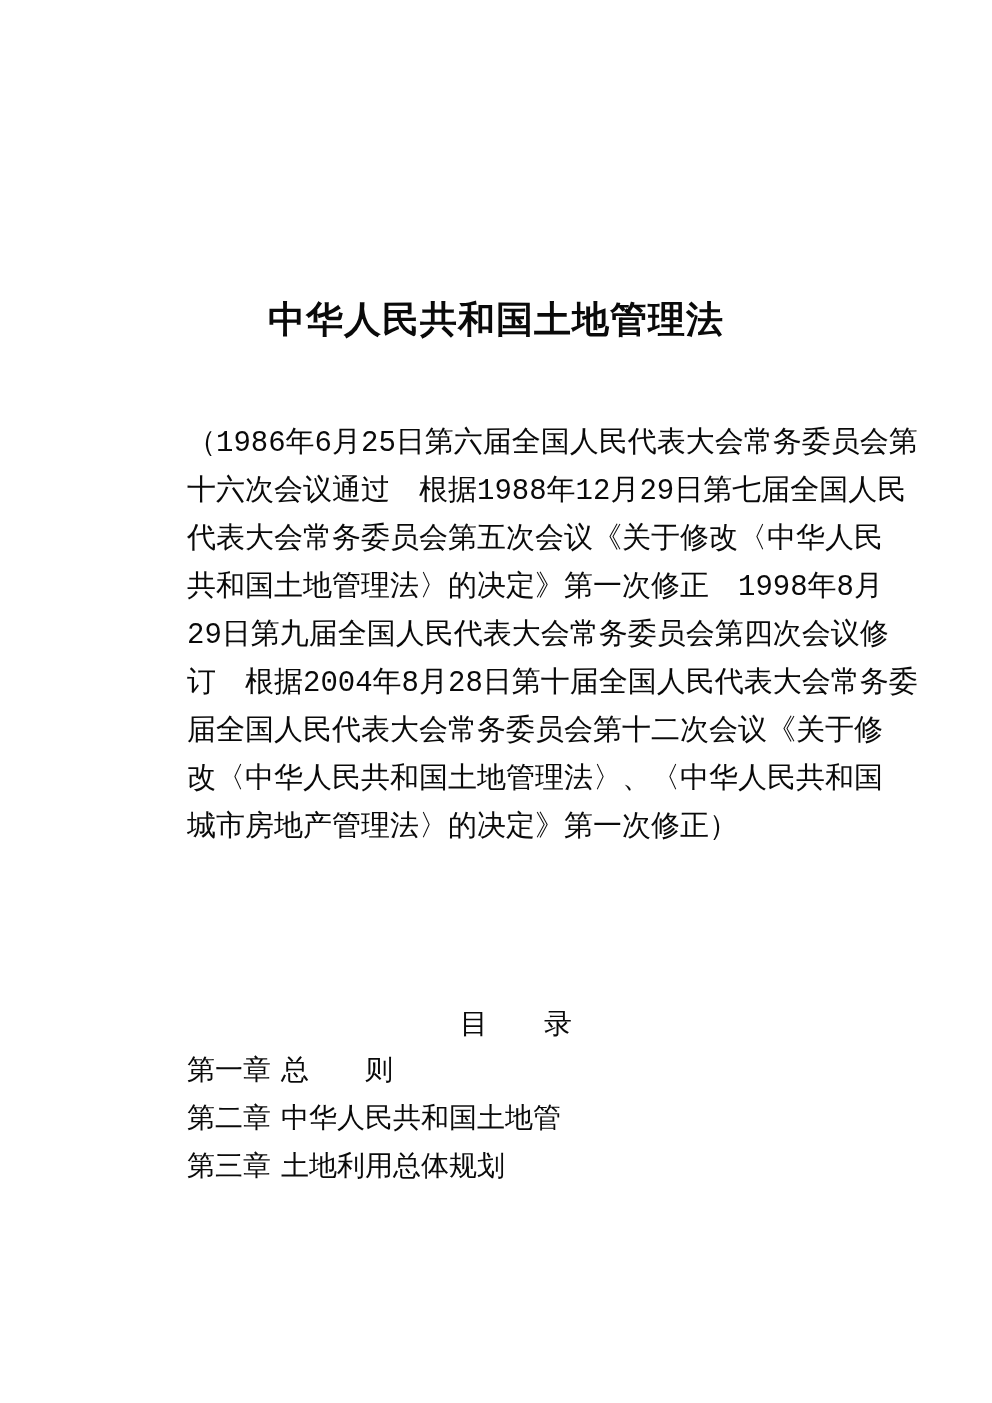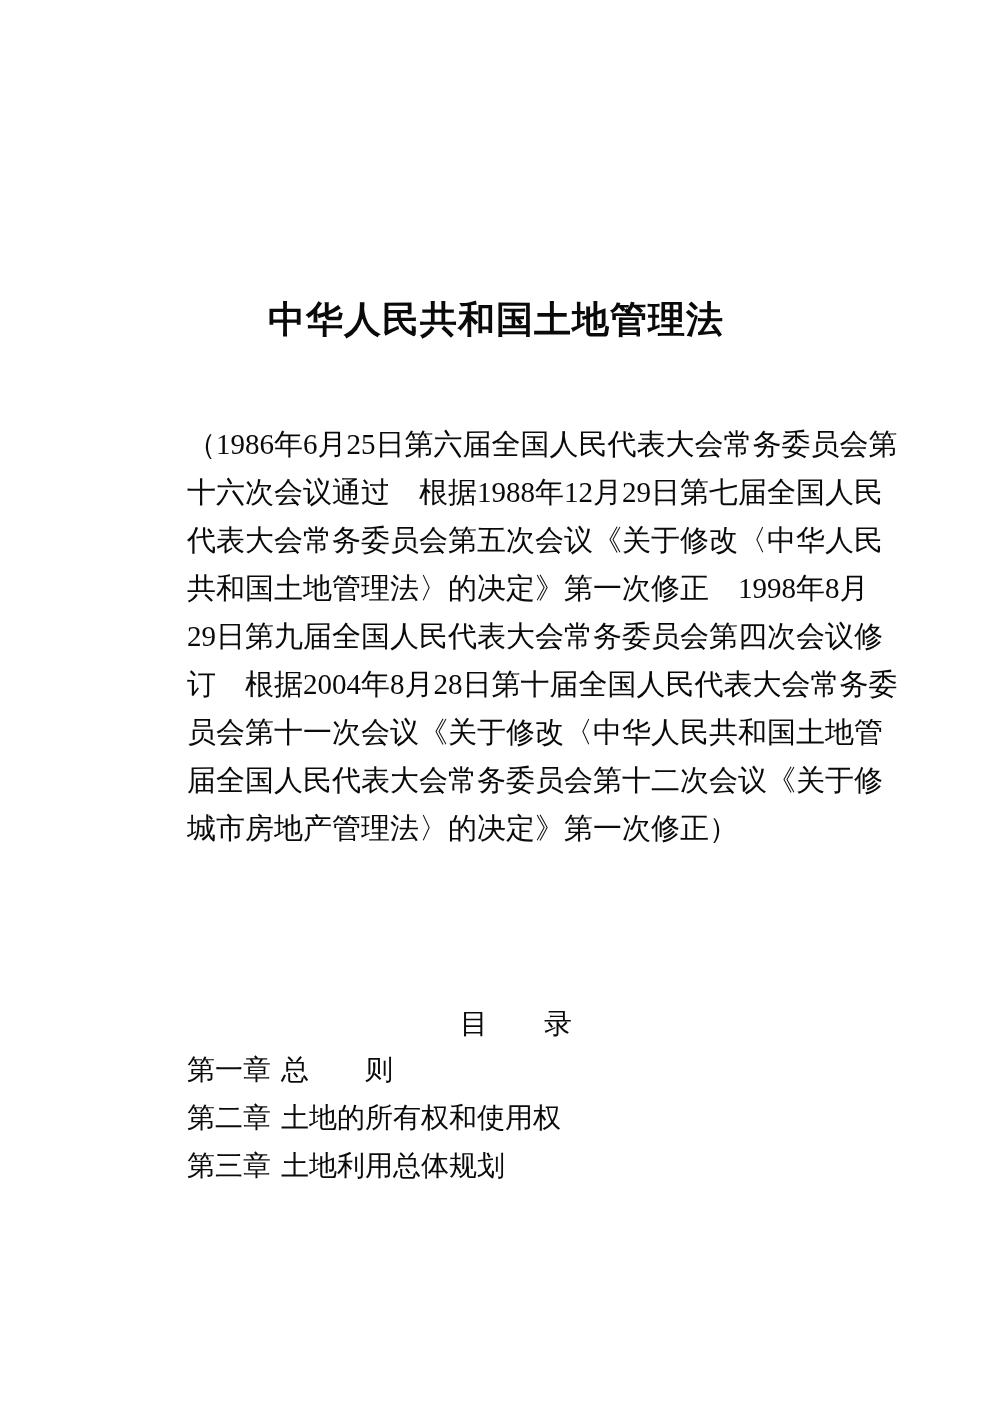--- a/index.html
+++ b/index.html
@@ -24,21 +24,21 @@
     letter-spacing: 1px;
     font-family: "Liberation Sans", sans-serif;
   }
   .preamble {
     position: absolute;
     left: 187px;
     top: 420px;
     width: 658px;
     font-size: 29px;
     line-height: 48px;
-    font-family: Liberation Serif, serif;
+    font-family: Liberation Mono, monospace;
   }
   .preamble-line {
     text-align: justify;
     text-align-last: justify;
     white-space: nowrap;
     height: 48px;
   }
   .preamble-line:last-child {
     text-align-last: left;
     white-space: normal;
@@ -123,34 +123,34 @@
   <div class="doc-title">中华人民共和国土地管理法</div>
 
   <div class="preamble">
 
   <div class="preamble-line">（1986年6月25日第六届全国人民代表大会常务委员会第</div>
       <div class="preamble-line">十六次会议通过　根据1988年12月29日第七届全国人民</div>
       <div class="preamble-line">代表大会常务委员会第五次会议《关于修改〈中华人民</div>
       <div class="preamble-line">共和国土地管理法〉的决定》第一次修正　1998年8月</div>
       <div class="preamble-line">29日第九届全国人民代表大会常务委员会第四次会议修</div>
       <div class="preamble-line">订　根据2004年8月28日第十届全国人民代表大会常务委</div>
-      <div class="preamble-line">员会第十一次会议《关于修改〈中华人民共和国土地管</div>
       <div class="preamble-line">届全国人民代表大会常务委员会第十二次会议《关于修</div>
+      <div class="preamble-line">改〈中华人民共和国土地管理法〉、〈中华人民共和国</div>
       <div class="preamble-line">城市房地产管理法〉的决定》第一次修正）</div>
     </div>
 
   <div class="toc-heading">目　　录</div>
 
   <div class="toc-list">
 
   <div class="toc-entry">
       <span class="chapter">第一章</span><span class="title">总　　则</span>
     </div>
       <div class="toc-entry">
-      <span class="chapter">第二章</span><span class="title">土地的所有权和使用权</span>
+      <span class="chapter">第二章</span><span class="title">中华人民共和国土地管</span>
     </div>
       <div class="toc-entry">
       <span class="chapter">第三章</span><span class="title">土地利用总体规划</span>
     </div>
       <div class="toc-entry">
       <span class="chapter">第四章</span><span class="title">耕地保护</span>
     </div>
     </div>
 
   <div class="page-number">—1—</div>

